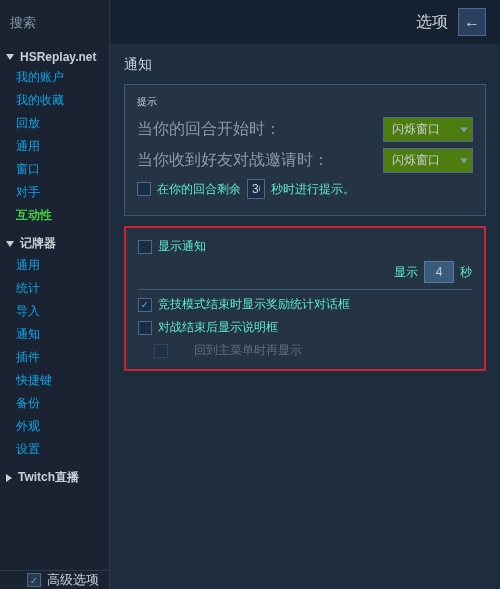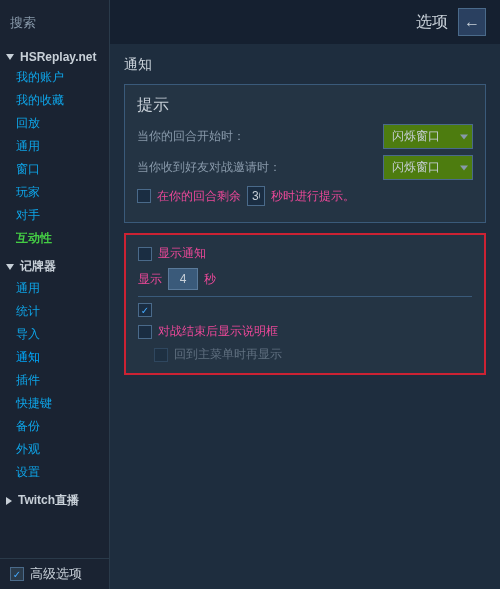--- a/index.html
+++ b/index.html
@@ -63,24 +63,25 @@
     .triangle.down {
       border-left: 4px solid transparent;
       border-right: 4px solid transparent;
       border-top: 6px solid #c8d0d8;
       border-bottom: none;
     }
 
     .bottom-bar {
       margin-top: auto;
       border-top: 1px solid #2a3a4a;
-      padding: 6px 10px;
+      padding: 0 10px;
       display: flex;
       align-items: center;
       gap: 6px;
+      justify-content: flex-end;
     }
     .bottom-checkbox {
       width: 14px; height: 14px;
       background: #2a3a4a;
       border: 1px solid #4a6a8a;
       display: flex; align-items: center; justify-content: center;
     }
     .bottom-checkbox.checked::after {
       content: "✓";
       font-size: 10px;
@@ -131,32 +132,32 @@
       margin-bottom: 10px;
     }
     .card {
       background: #243444;
       border: 1px solid #3a5a7a;
       padding: 10px 12px;
       margin-bottom: 10px;
     }
     .card-title {
       color: #c8d0d8;
-      font-size: 16px;
+      font-size: 10px;
       margin-bottom: 8px;
     }
     .form-row {
       display: flex;
       align-items: center;
       margin-bottom: 6px;
       gap: 8px;
     }
     .form-label {
       color: #8899aa;
-      font-size: 12px;
+      font-size: 16px;
       flex: 1;
     }
     .dropdown {
       background: #4d7c0f;
       border: 1px solid #4a6a8a;
       color: #c8d0d8;
       font-size: 12px;
       padding: 3px 22px 3px 8px;
       min-width: 90px;
       position: relative;
@@ -198,36 +199,37 @@
     .number-input {
       width: 18px;
       background: #1a2d42;
       border: 1px solid #4a6a8a;
       color: #c8d0d8;
       font-size: 12px;
       text-align: center;
       padding: 2px 4px;
     }
     .inline-label {
-      color: #ec4899;
+      color: #5eead4;
       font-size: 12px;
     }
 
     
     .game-result-card {
       background: #243444;
       border: 2px solid #cc2233;
       padding: 10px 12px;
       margin-bottom: 10px;
     }
     .display-row {
       display: flex;
       align-items: center;
       gap: 6px;
       margin-bottom: 6px;
+      justify-content: flex-end;
     }
     .number-box {
       width: 30px; height: 22px;
       background: #3a5a7a;
       border: 1px solid #5a7a9a;
       color: #c8d0d8;
       font-size: 12px;
       display: flex; align-items: center; justify-content: center;
     }
 
@@ -246,39 +248,39 @@
     .greyed-cb {
       width: 14px; height: 14px;
       background: #1a2d42;
       border: 1px solid #3a5a7a;
       opacity: 0.5;
       flex-shrink: 0;
     }
     .greyed-label {
       color: #607080;
       font-size: 12px;
+      margin-left: 20px;
     }
   </style>
 </head>
 <body>
 
 <div class="sidebar">
   <div class="sidebar-search">搜索</div>
 
   <div class="sidebar-section-header section">
     <span class="triangle down"></span>
     <span>HSReplay.net</span>
   </div>
   <div class="sidebar-item">我的账户</div>
   <div class="sidebar-item">我的收藏</div>
   <div class="sidebar-item">回放</div>
 
   <div class="sidebar-item">通用</div>
   <div class="sidebar-item">窗口</div>
-  <div class="sidebar-item">玩家</div>
   <div class="sidebar-item">对手</div>
   <div class="sidebar-item green">互动性</div>
 
   <div class="sidebar-section-header section">
     <span class="triangle down"></span>
     <span>记牌器</span>
   </div>
   <div class="sidebar-item">通用</div>
   <div class="sidebar-item">统计</div>
   <div class="sidebar-item">导入</div>
@@ -347,20 +349,21 @@
         <span class="inline-label">显示</span>
         <div class="number-box">
           <span>4</span>
         </div>
         <span class="inline-label">秒</span>
       </div>
 
       <div class="sub-section">
         <div class="checkbox-row">
           <div class="cb checked"></div>
+          <span class="inline-label">竞技模式结束时显示奖励统计对话框</span>
         </div>
 
         <div class="checkbox-row">
           <div class="cb"></div>
           <span class="inline-label">对战结束后显示说明框</span>
         </div>
 
         <div class="greyed-row">
           <div class="greyed-cb"></div>
           <span class="greyed-label">回到主菜单时再显示</span>

